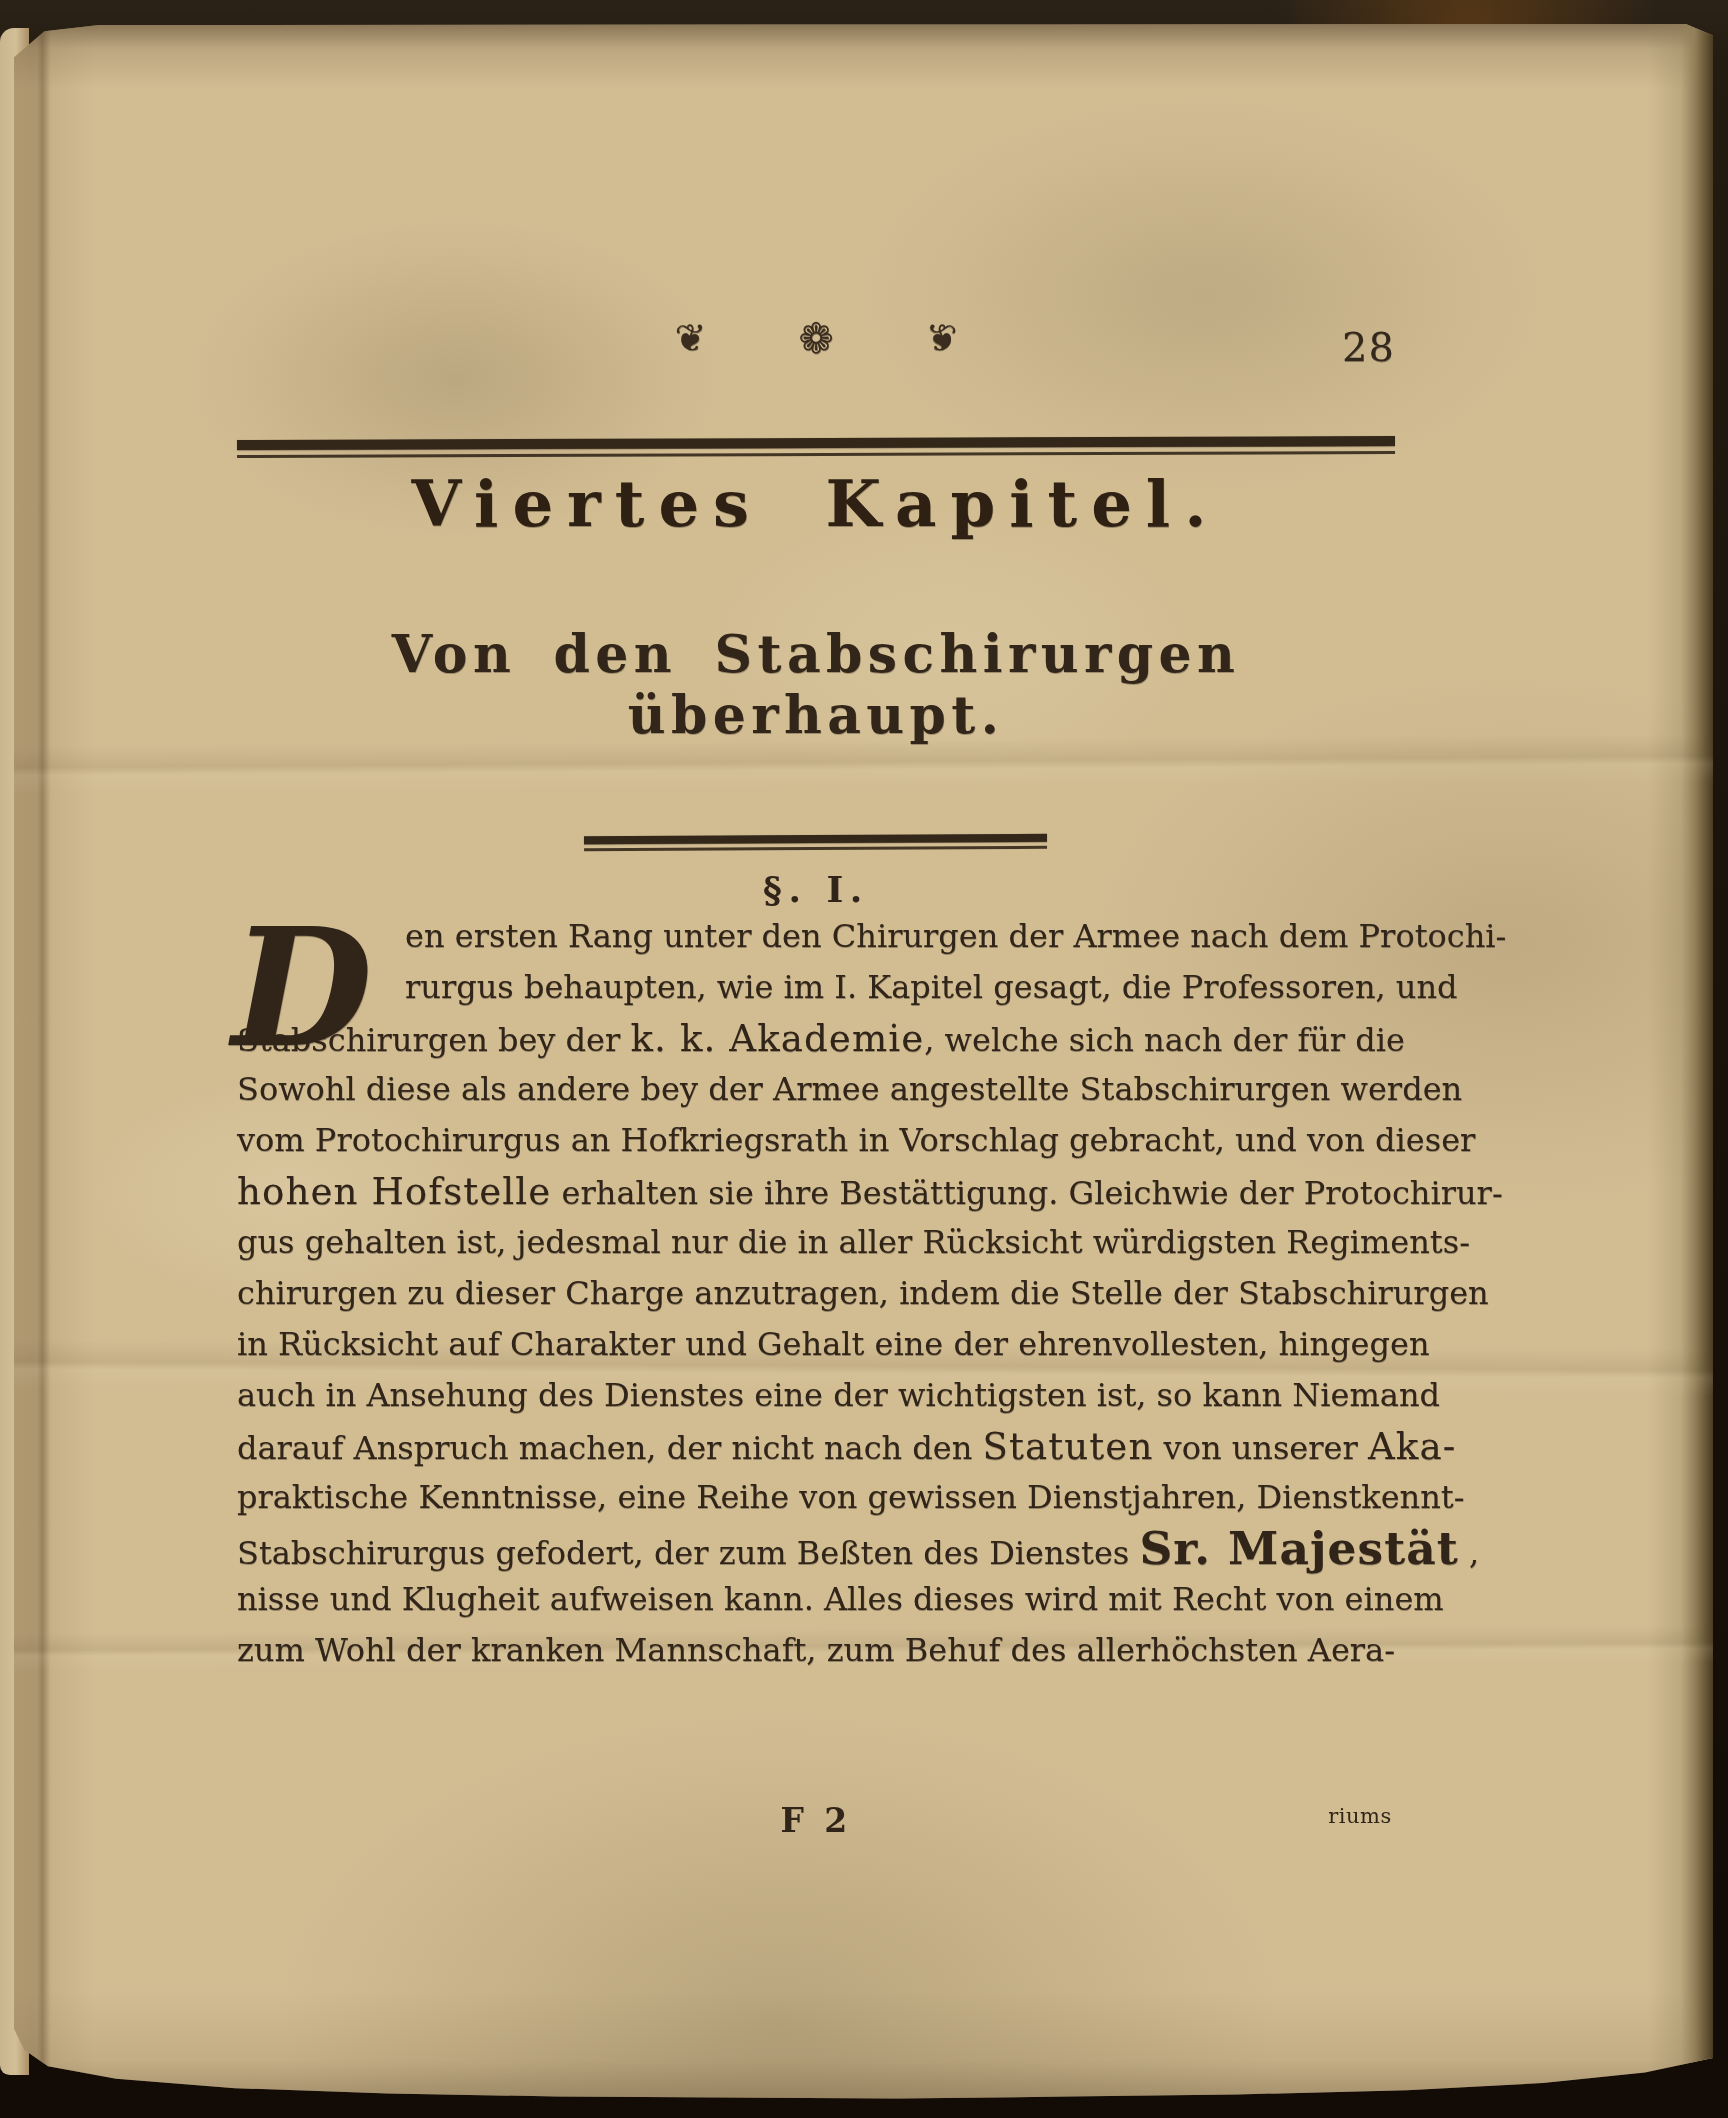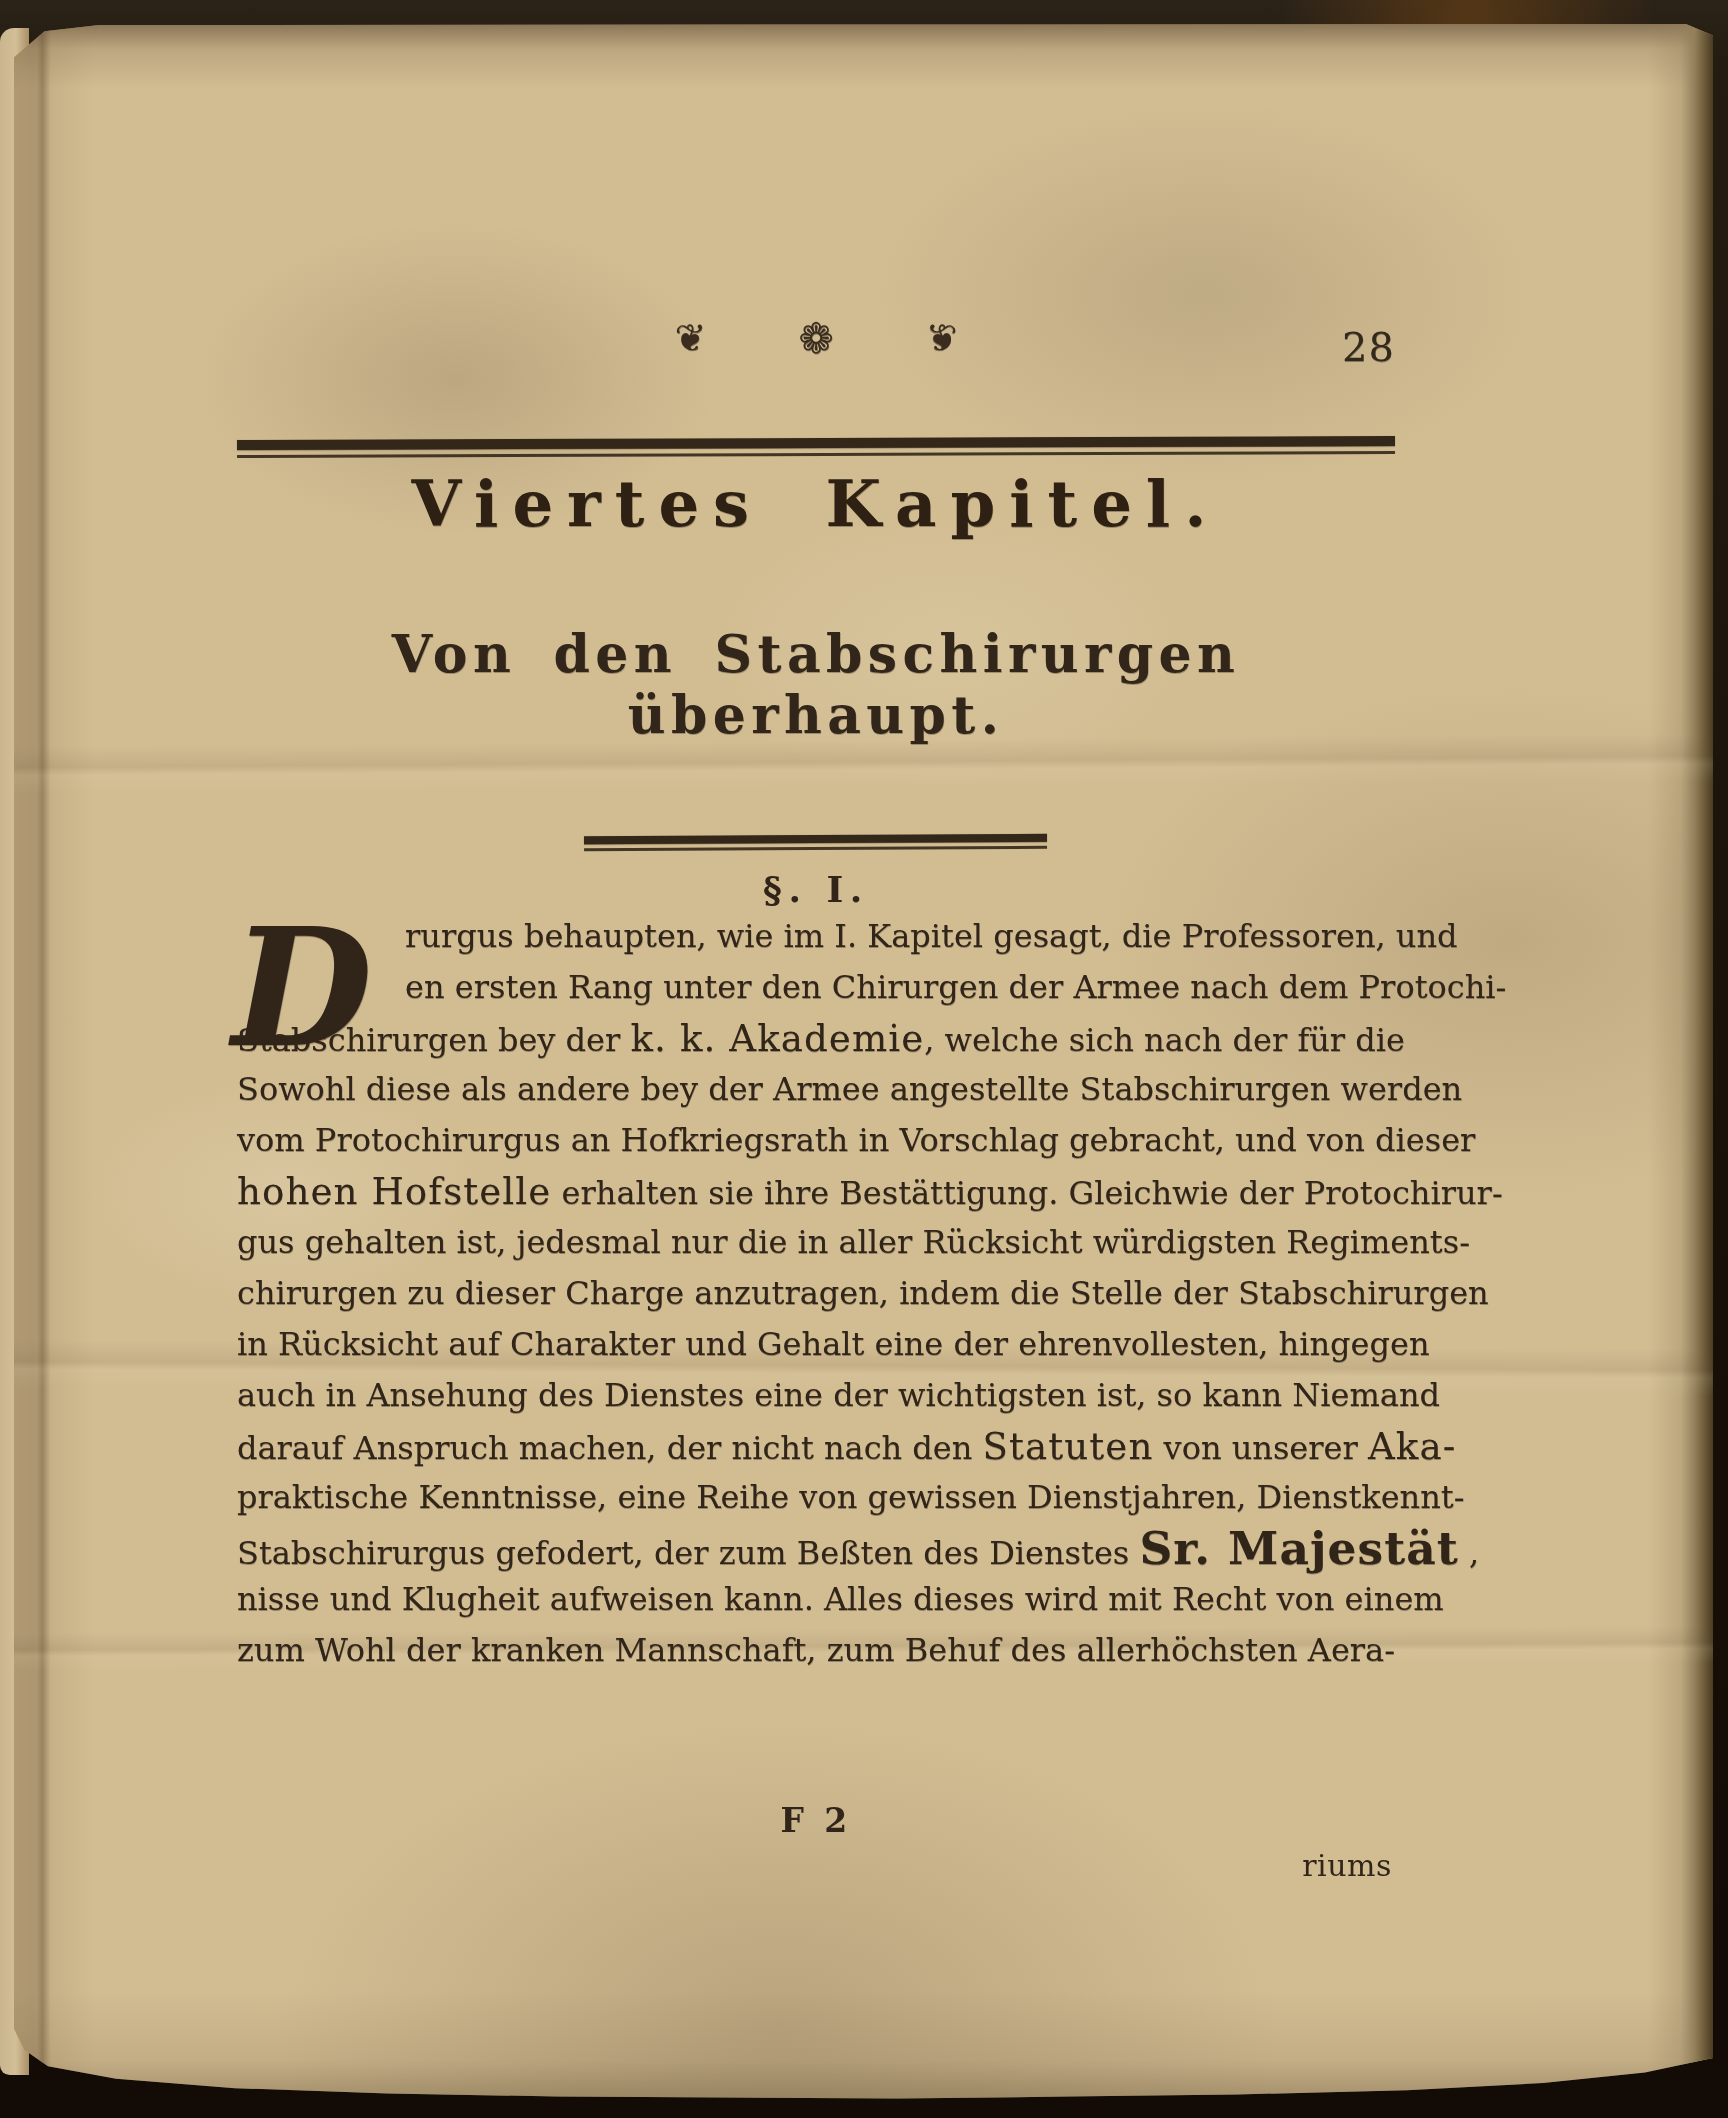--- a/index.html
+++ b/index.html
@@ -65,21 +65,21 @@
   .line{height:51px;line-height:51px;font-size:32px;color:#31251a;
     text-align:justify;text-align-last:justify;white-space:nowrap;
     text-shadow:0.3px 0.5px 0.4px rgba(49,37,26,.38);}
   .line:nth-child(1),.line:nth-child(2){padding-left:168px;}
   .line .emph{font-size:1.16em;letter-spacing:1.1px;margin-top:9px;}
   .line .emph.big{font-size:1.42em;font-weight:bold;}
   .dropcap{position:absolute;left:218px;top:890px;width:162px;font-size:162px;line-height:.92;
     font-weight:bold;font-style:italic;color:#31251a;text-shadow:0.5px 1.1px 0.8px rgba(49,37,26,.4);}
   .footer{top:1777px;height:54px;}
   .signature-mark{position:absolute;left:0;width:100%;text-align:center;font-size:33px;font-weight:bold;color:#31251a;letter-spacing:4.3px;}
-  .catchword{position:absolute;right:3.2px;top:3.2px;font-size:30px;color:#31251a;letter-spacing:0.5px;margin-top:44px;}
+  .catchword{position:absolute;right:3.2px;top:3.2px;font-size:21px;color:#31251a;letter-spacing:0.5px;}
 </style>
 </head>
 <body>
 
 <div class="canvas">
 
   <div class="under-page"></div>
 
   <div class="page">
 
@@ -100,22 +100,22 @@
 
     <div class="block chapter-subtitle">Von den Stabschirurgen überhaupt.</div>
 
     <div class="rule rule-short"></div>
 
     <div class="block section-heading">§. I.</div>
 
     <div class="dropcap">D</div>
 
     <div class="block body-text">
+        <div class="line">en ersten Rang unter den Chirurgen der Armee nach dem Protochi-</div>
         <div class="line">rurgus behaupten, wie im I. Kapitel gesagt, die Professoren, und</div>
-        <div class="line">en ersten Rang unter den Chirurgen der Armee nach dem Protochi-</div>
         <div class="line">Stabschirurgen bey der <span class="emph">k. k. Akademie</span>, welche sich nach der für die</div>
         <div class="line">Sowohl diese als andere bey der Armee angestellte Stabschirurgen werden</div>
         <div class="line">vom Protochirurgus an Hofkriegsrath in Vorschlag gebracht, und von dieser</div>
         <div class="line"><span class="emph">hohen Hofstelle</span> erhalten sie ihre Bestättigung.  Gleichwie der Protochirur-</div>
         <div class="line">gus gehalten ist, jedesmal nur die in aller Rücksicht würdigsten Regiments-</div>
         <div class="line">chirurgen zu dieser Charge anzutragen, indem die Stelle der Stabschirurgen</div>
         <div class="line">in Rücksicht auf Charakter und Gehalt eine der ehrenvollesten, hingegen</div>
         <div class="line">auch in Ansehung des Dienstes eine der wichtigsten ist, so kann Niemand</div>
         <div class="line">darauf Anspruch machen, der nicht nach den <span class="emph">Statuten</span> von unserer <span class="emph">Aka-</span></div>
         <div class="line">praktische Kenntnisse, eine Reihe von gewissen Dienstjahren, Dienstkennt-</div>

